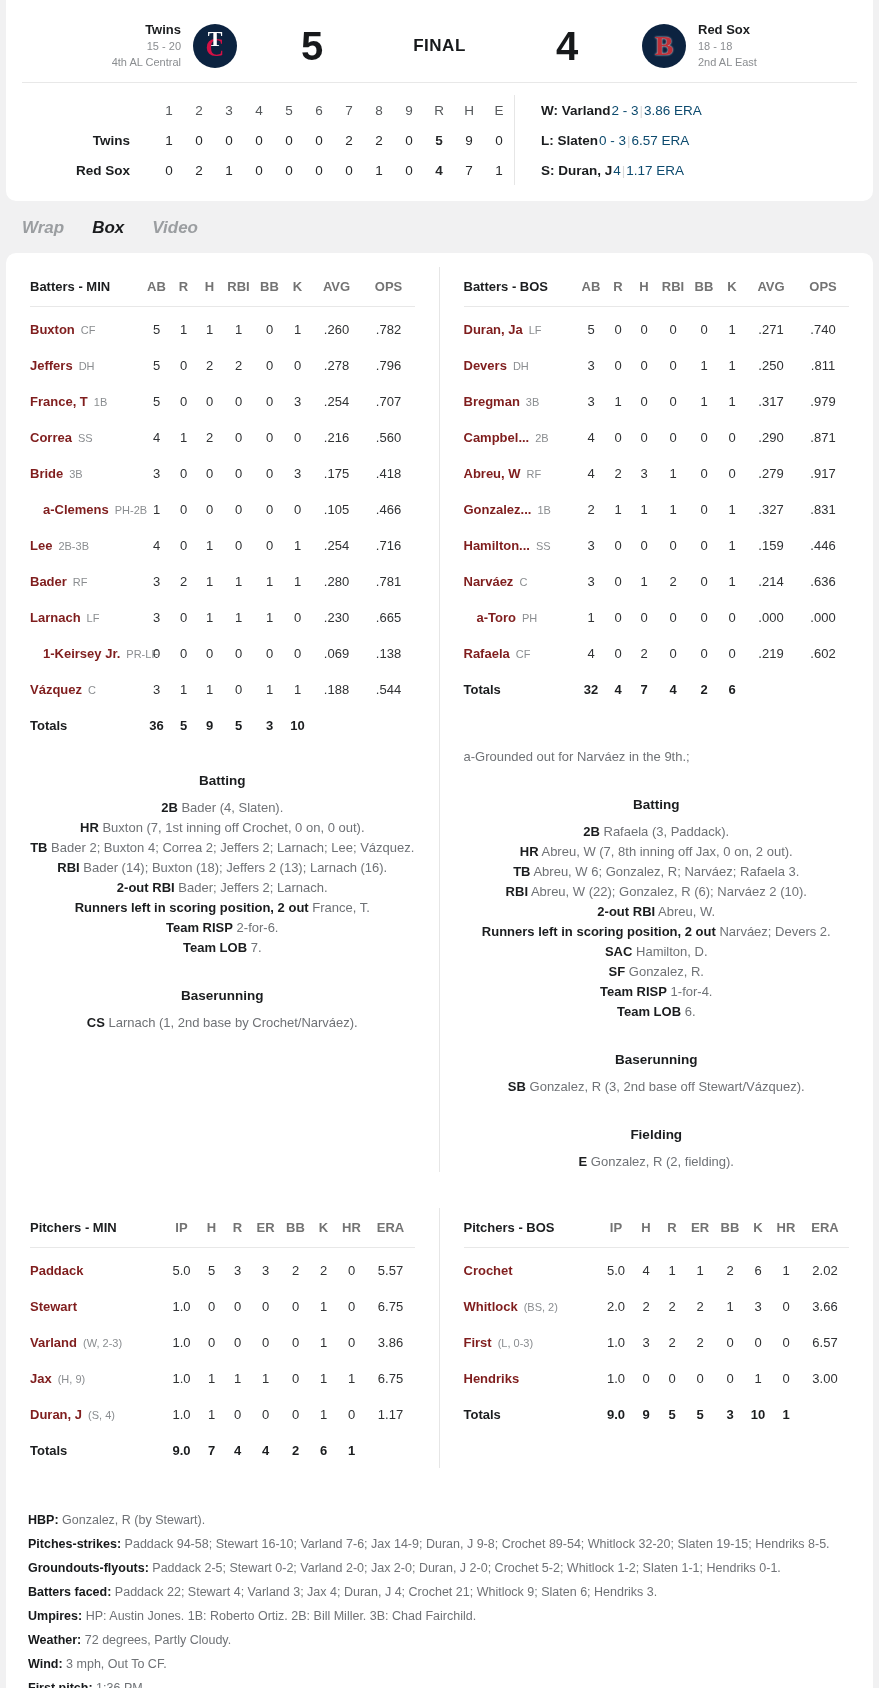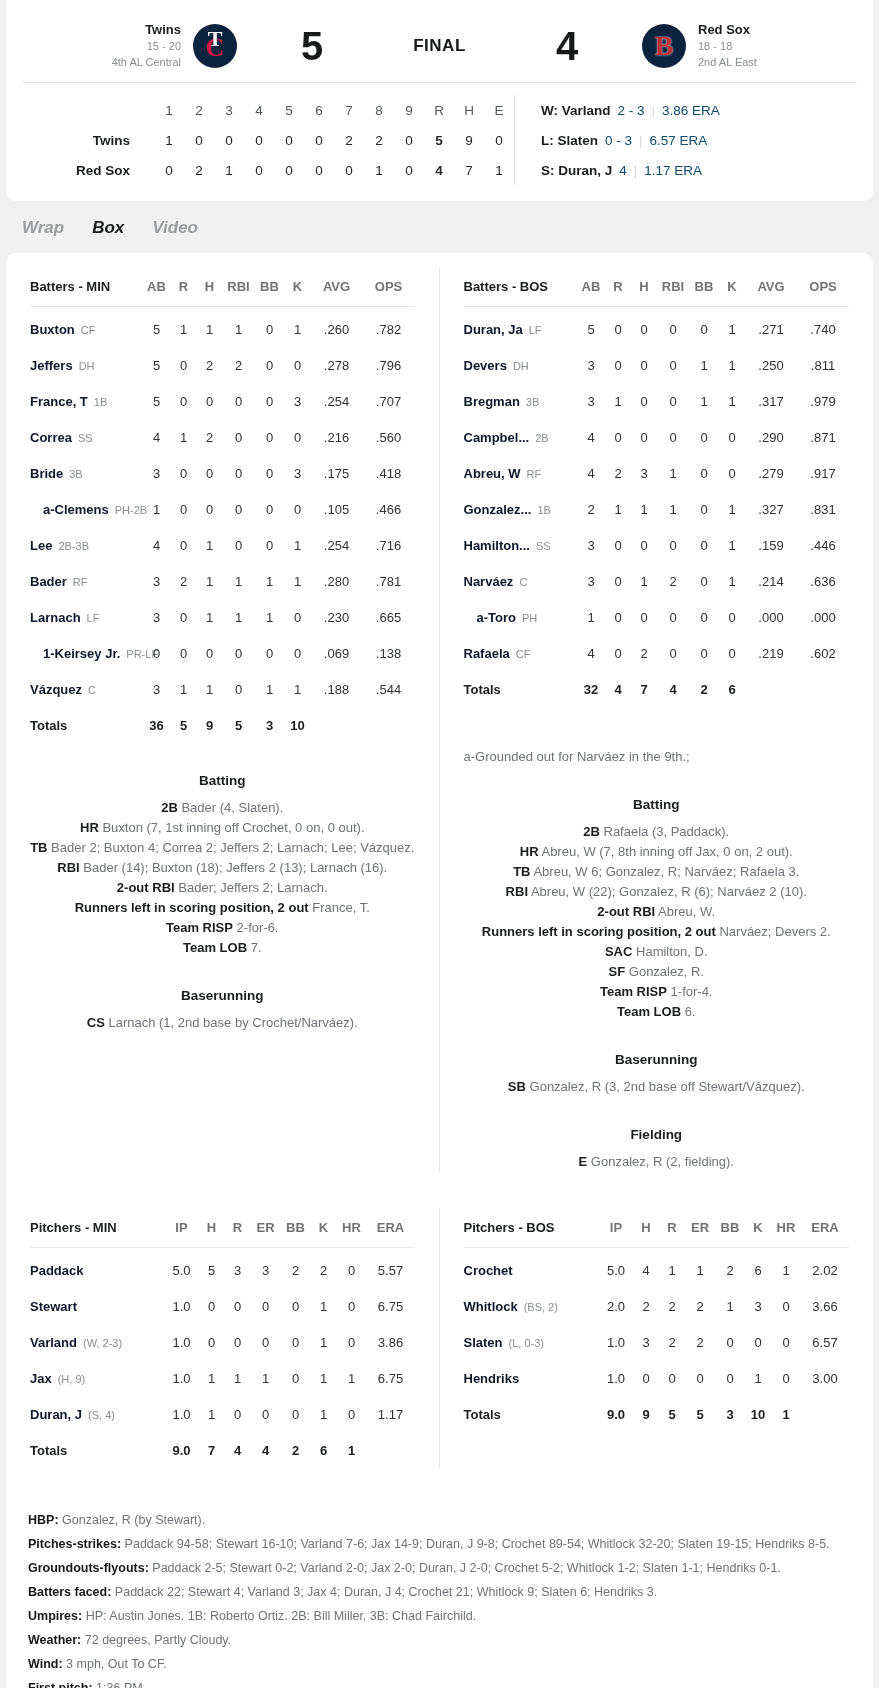--- a/index.html
+++ b/index.html
@@ -37,21 +37,21 @@
 
   
   .sb-bottom { display: flex; padding: 12px 0 16px; }
   .linescore { width: 508px; }
   .ls-row { display: grid; grid-template-columns: 148px repeat(12, 30px); height: 30px; align-items: center; }
   .ls-label { text-align: right; padding-right: 24px; font-size: 13.5px; font-weight: bold; color: #1b1d1f; }
   .ls-cell { text-align: center; font-size: 13.5px; color: #26282a; }
   .ls-head .ls-cell { color: #55585b; }
   .ls-cell.bold { font-weight: bold; }
   .decisions { flex: 1; border-left: 1px solid #e6e6e6; padding-left: 26px; display: flex; flex-direction: column; justify-content: space-around; }
-  .dec-line { font-size: 13.5px; height: 30px; display: flex; align-items: center; gap: 7px; }
+  .dec-line { font-size: 13.5px; height: 30px; display: flex; align-items: center; gap: 1px; }
   .dec-name { font-weight: bold; color: #1b1d1f; }
   .dec-detail, .dec-era { color: #0c4a6e; }
   .dec-sep { color: #d8d8d8; }
 
   
   .tabbar { display: flex; gap: 28px; padding: 17px 22px 15px; font-style: italic; }
   .tab { font-size: 17px; font-weight: bold; color: #9b9ea1; cursor: pointer; }
   .tab.active { color: #1a1c1e; }
 
   
@@ -62,21 +62,21 @@
 
   .stat-table { width: 100%; }
   .t-row { display: grid; align-items: center; height: 36px; font-size: 13px; }
   .batters .t-row { grid-template-columns: 1fr 28px 26px 26px 32px 30px 26px 52px 52px; }
   .pitchers .t-row { grid-template-columns: 1fr 34px 26px 26px 30px 30px 26px 30px 48px; }
   .t-row.t-head { height: 40px; border-bottom: 1px solid #e8e8e8; margin-bottom: 4px; }
   .t-title { font-size: 13px; font-weight: bold; color: #1b1d1f; }
   .t-col { text-align: center; font-size: 13px; font-weight: bold; color: #737373; }
   .t-name { display: flex; align-items: baseline; gap: 6px; min-width: 0; }
   .t-name.indent { padding-left: 13px; }
-  .p-name { font-weight: bold; color: #0f172a; white-space: nowrap; }
+  .p-name { font-weight: bold; color: #7f1d1d; white-space: nowrap; }
   .p-pos { font-size: 11px; color: #8a8d90; white-space: nowrap; }
   .t-stat { text-align: center; color: #303234; }
   .t-row.totals .p-name, .t-row.totals .t-stat { font-weight: bold; color: #1b1d1f; }
 
   .notes { margin-top: 40px; }
   .note-line { font-size: 13px; color: #6f7276; line-height: 20px; }
 
   .section { margin-top: 30px; text-align: center; }
   .section-heading { font-size: 13.5px; font-weight: bold; color: #1b1d1f; margin-bottom: 10px; }
   .stat-line { font-size: 13px; line-height: 20px; color: #6f7276; }
@@ -725,21 +725,21 @@
             <div class="t-stat">2</div>
             <div class="t-stat">2</div>
             <div class="t-stat">2</div>
             <div class="t-stat">1</div>
             <div class="t-stat">3</div>
             <div class="t-stat">0</div>
             <div class="t-stat">3.66</div>
           </div>
           <div class="t-row">
             <div class="t-name">
-              <span class="p-name">Slaten</span>
+              <span class="p-name">First</span>
               <span class="p-pos">(L, 0-3)</span>
             </div>
             <div class="t-stat">1.0</div>
             <div class="t-stat">3</div>
             <div class="t-stat">2</div>
             <div class="t-stat">2</div>
             <div class="t-stat">0</div>
             <div class="t-stat">0</div>
             <div class="t-stat">0</div>
             <div class="t-stat">6.57</div>

